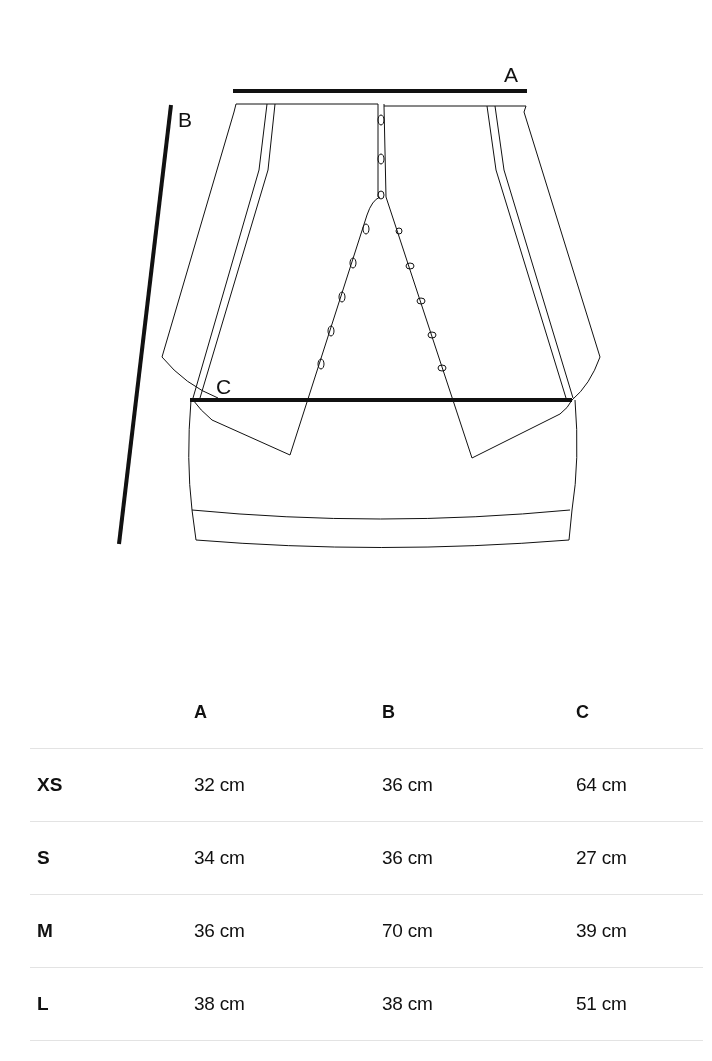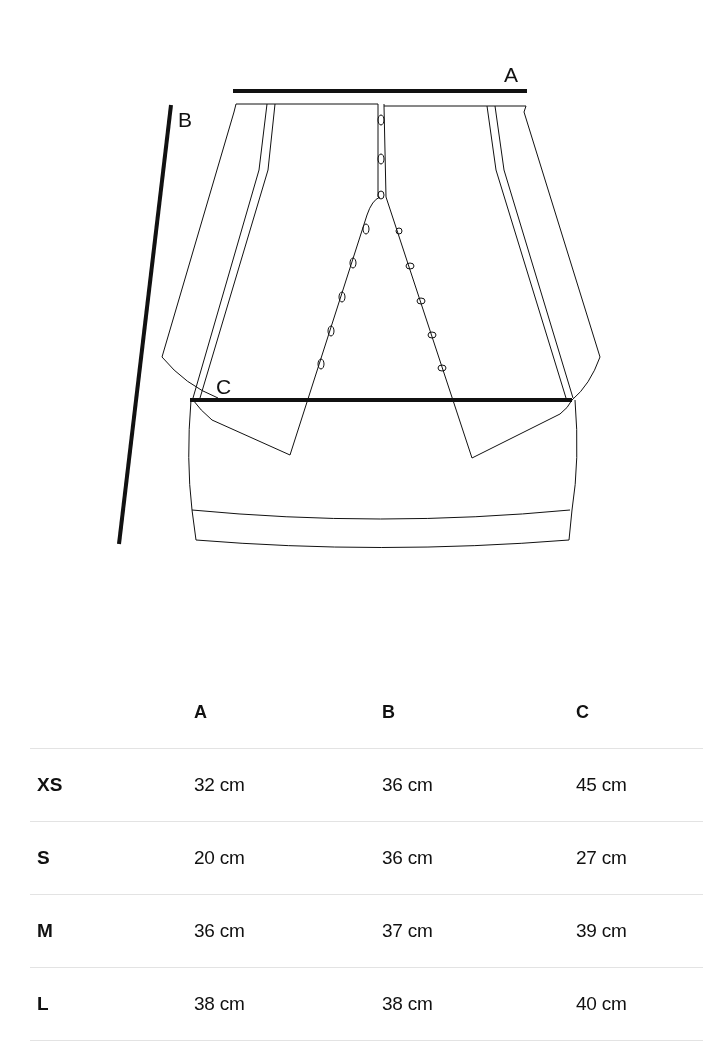--- a/index.html
+++ b/index.html
@@ -128,34 +128,34 @@
       <th class="c1">A</th>
       <th class="c2">B</th>
       <th>C</th>
     </tr>
   </thead>
   <tbody>
     <tr>
       <td class="c0">XS</td>
       <td class="c1 val">32 cm</td>
       <td class="c2 val">36 cm</td>
-      <td class="val">45 cm</td>
+      <td class="val">64 cm</td>
     </tr>
     <tr>
       <td class="c0">S</td>
-      <td class="c1 val">20 cm</td>
+      <td class="c1 val">34 cm</td>
       <td class="c2 val">36 cm</td>
       <td class="val">27 cm</td>
     </tr>
     <tr>
       <td class="c0">M</td>
       <td class="c1 val">36 cm</td>
-      <td class="c2 val">37 cm</td>
+      <td class="c2 val">70 cm</td>
       <td class="val">39 cm</td>
     </tr>
     <tr>
       <td class="c0">L</td>
       <td class="c1 val">38 cm</td>
       <td class="c2 val">38 cm</td>
-      <td class="val">40 cm</td>
+      <td class="val">51 cm</td>
     </tr>
   </tbody>
 </table>
 
 </body></html>

